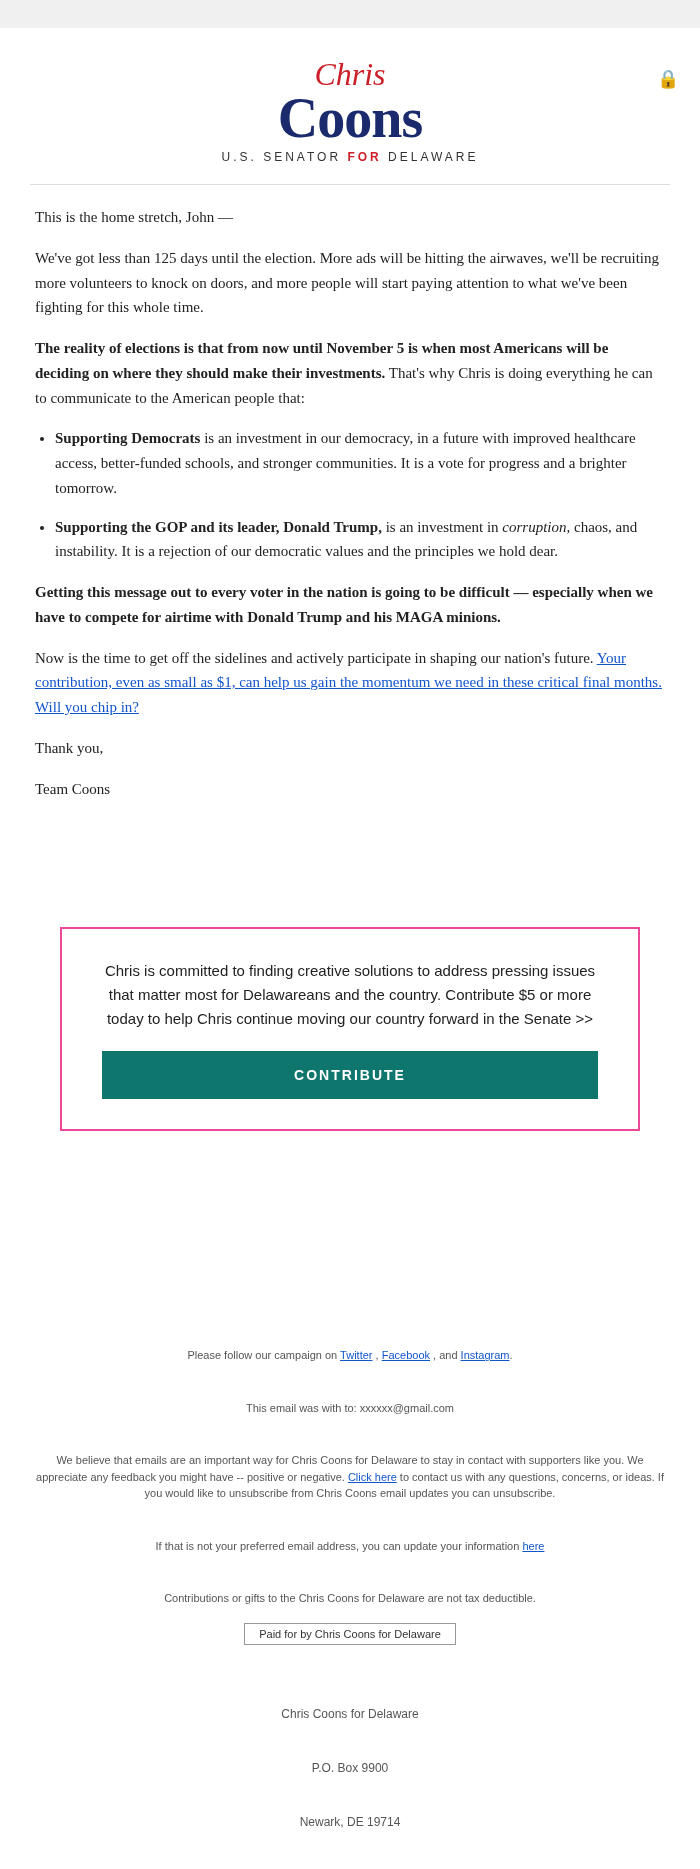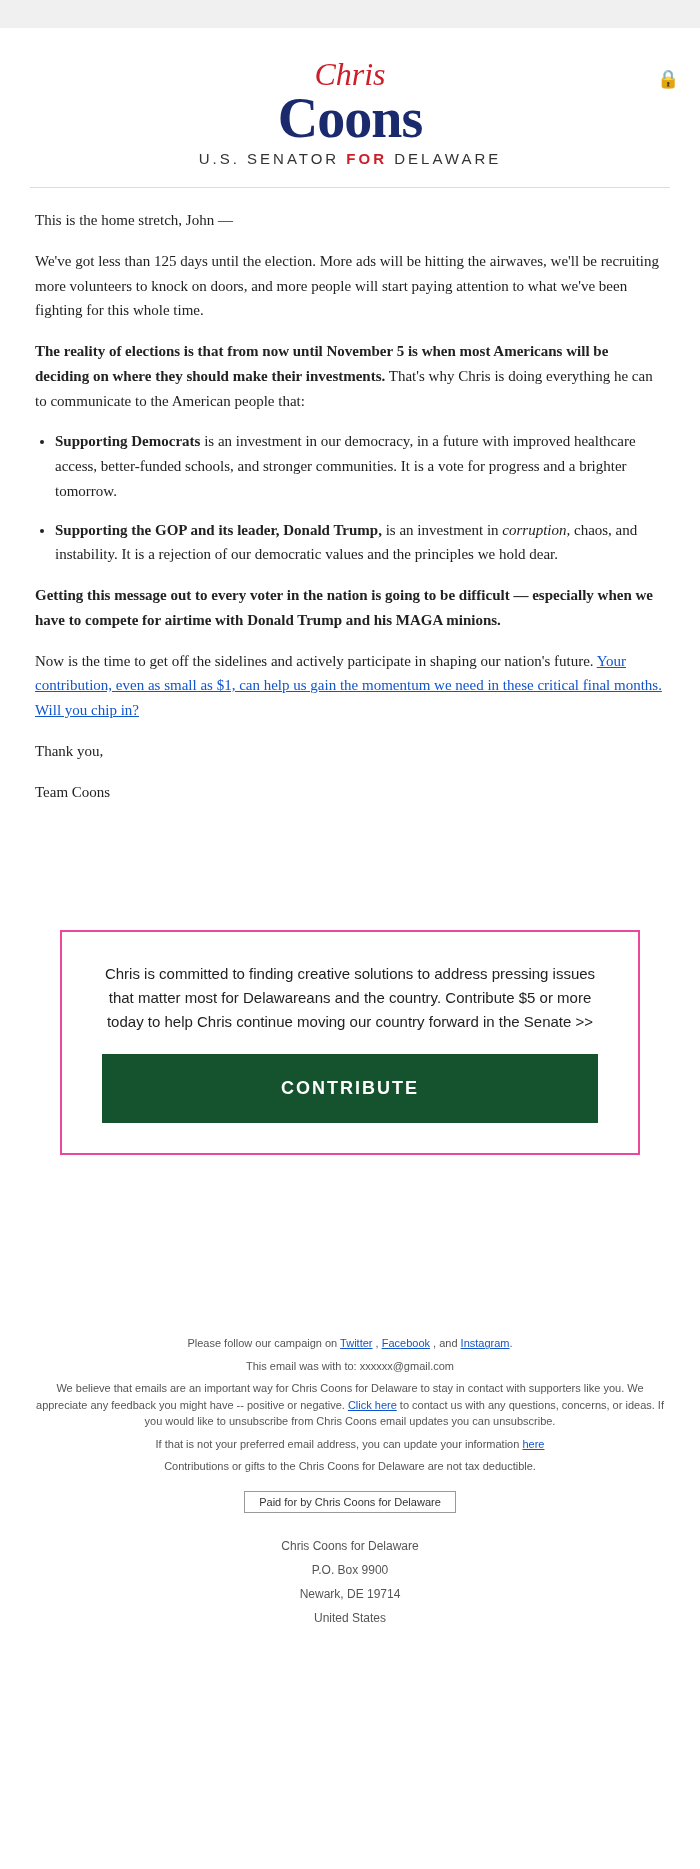--- a/index.html
+++ b/index.html
@@ -42,21 +42,21 @@
     .logo-coons {
       font-size: 56px;
       font-family: Georgia, serif;
       font-weight: bold;
       color: #1a2a6c;
       line-height: 1;
       display: block;
       letter-spacing: -1px;
     }
     .logo-subtitle {
-      font-size: 15px;
+      font-size: 12px;
       letter-spacing: 3px;
       color: #333;
       text-transform: uppercase;
       margin-top: 4px;
       font-family: Arial, sans-serif;
     }
     .logo-subtitle span.for {
       color: #cc1f29;
       font-weight: bold;
     }
@@ -99,47 +99,48 @@
       text-align: center;
     }
     .cta-box p {
       font-size: 15px;
       line-height: 1.6;
       margin-bottom: 20px;
       font-family: Arial, sans-serif;
       color: #222;
     }
     .contribute-btn {
-      background: #14532d;
+      background: #0f766e;
       color: #fff;
-      font-size: 18px;
+      font-size: 14px;
       font-weight: bold;
       font-family: Arial, sans-serif;
       letter-spacing: 2px;
-      padding: 24px 80px;
+      padding: 16px 80px;
       border: none;
       cursor: pointer;
       display: inline-block;
       text-transform: uppercase;
       width: 100%;
     }
     .spacer-bottom {
       height: 160px;
     }
     .footer {
       background: #fff;
       padding: 20px 30px 30px;
       text-align: center;
       font-family: Arial, sans-serif;
       font-size: 11px;
       color: #555;
     }
     .footer p {
       margin-bottom: 6px;
       line-height: 1.5;
+      margin-top: 36px;
     }
     .footer a {
       color: #1155cc;
       text-decoration: underline;
     }
     .footer .paid-box {
       border: 1px solid #999;
       display: inline-block;
       padding: 4px 14px;
       margin: 10px 0 24px;

